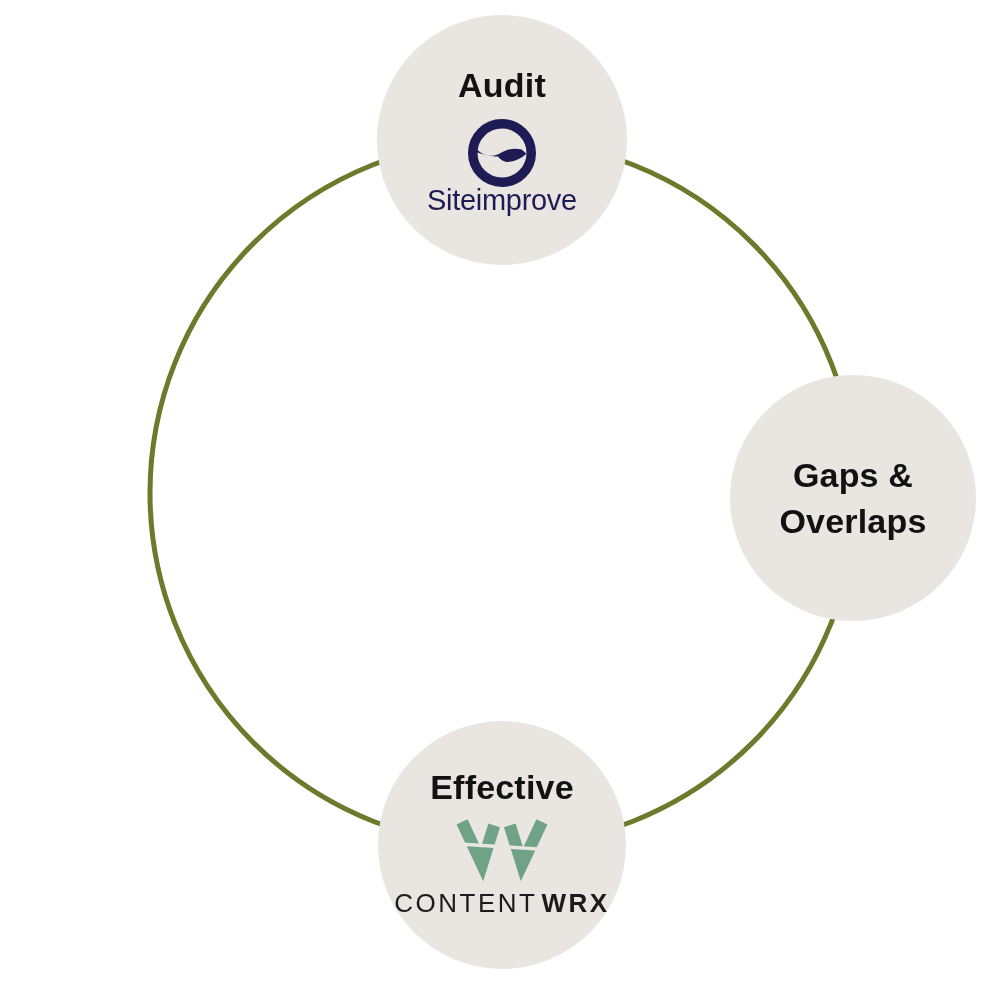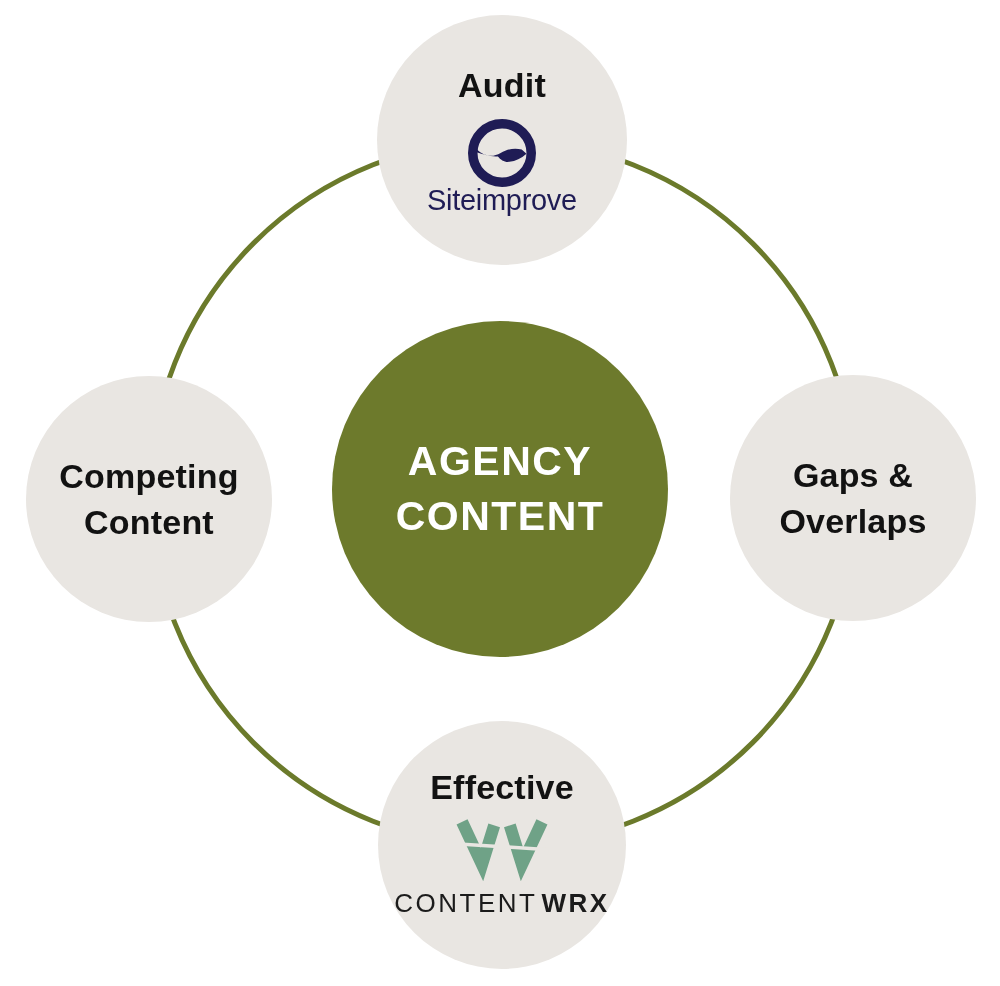--- a/index.html
+++ b/index.html
@@ -54,33 +54,25 @@
                C 78,58 70,62 61,63 C 54,64 48,60 44,55 C 34,56 22,52 13,49 Z"></path>
     </svg>
     <div class="si-word">Siteimprove</div>
   </div>
 
   <div class="node node-right">
     <div class="lbl">Gaps &amp;
 Overlaps</div>
   </div>
 
-  <div class="node node-left">
-    <div class="lbl">Competing
-Content</div>
-  </div>
 
   <div class="node node-bottom">
     <div class="lbl">Effective</div>
     <svg class="wrx-mark" viewBox="0 0 108 76" aria-hidden="true">
       <path d="M 8,8 L 31,57 L 45,12" fill="none" stroke="#6fa287" stroke-width="14" stroke-linecap="butt" stroke-linejoin="miter"></path>
       <path d="M 63,12 L 77,57 L 100,8" fill="none" stroke="#6fa287" stroke-width="14" stroke-linecap="butt" stroke-linejoin="miter"></path>
       <path d="M 0,33 L 108,40" fill="none" stroke="#e9e6e2" stroke-width="4"></path>
     </svg>
     <div class="wrx-word"><span>CONTENT</span><span class="bold">WRX</span></div>
   </div>
 
-  <div class="node node-center">
-    <div class="center-lbl">AGENCY
-CONTENT</div>
-  </div>
 
 </div>
 
 </body></html>

